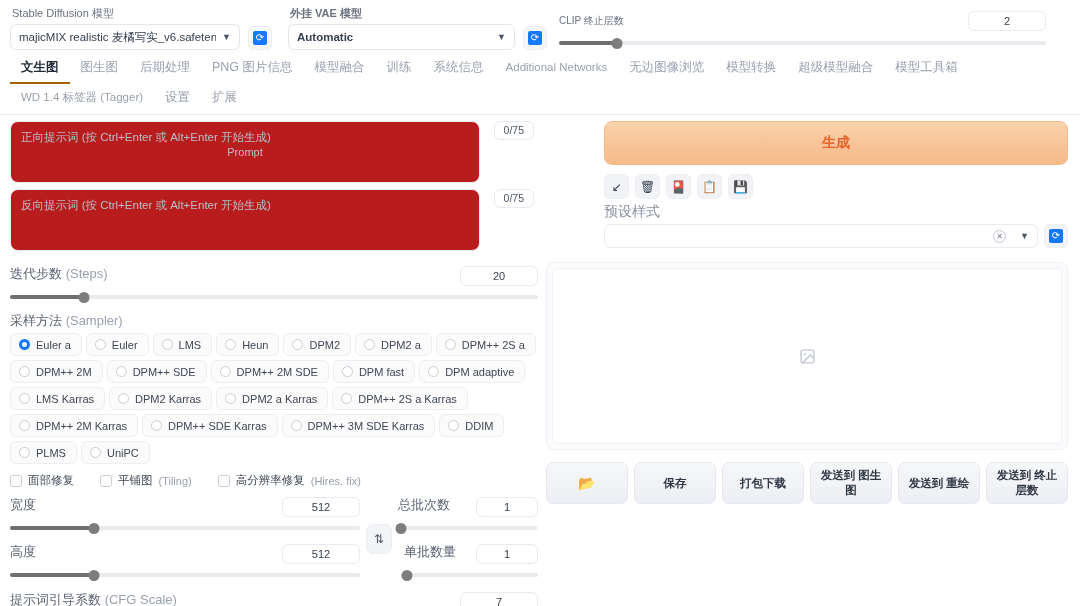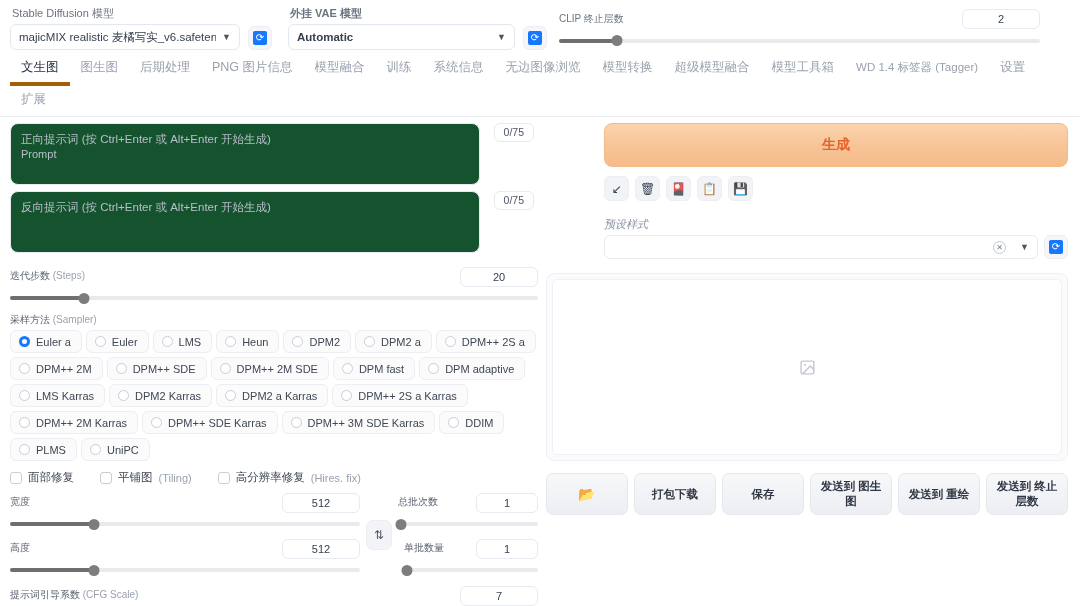--- a/index.html
+++ b/index.html
@@ -7,21 +7,21 @@
     width: 1080px; height: 606px;
     background: #ffffff;
     font-family: "Liberation Sans", "DejaVu Sans", sans-serif;
     font-size: 12px;
     color: #374151;
     overflow: hidden;
   }
   .app { width: 1080px; height: 606px; position: relative; }
 
   
-  .topbar { display: flex; align-items: center; padding: 6px 10px 0 10px; gap: 8px; }
+  .topbar { display: flex; align-items: flex-end; padding: 6px 4px 0 10px; gap: 8px; }
   .field-block { display: flex; flex-direction: column; }
   .field-label { font-size: 11px; color: #6b7280; margin-bottom: 4px; line-height: 14px; padding-left: 2px; }
   .dropdown {
     height: 26px; border: 1px solid #e3e7ef; border-radius: 6px; background: #fff;
     display: flex; align-items: center; justify-content: space-between;
     padding: 0 8px; font-size: 11.5px; color: #374151; white-space: nowrap; overflow: hidden;
   }
   .dropdown .dd-text { overflow: hidden; text-overflow: clip; white-space: nowrap; }
   .caret { color: #4b5563; font-size: 9px; margin-left: 6px; }
   .icon-btn {
@@ -54,35 +54,35 @@
 
   
   .tabs {
     border-bottom: 1px solid #e8eaf0; padding: 4px 10px 0 10px;
     display: flex; flex-wrap: wrap; align-items: flex-start; column-gap: 0px;
   }
   .tab {
     font-size: 12.5px; color: #9aa1ae; padding: 5px 11px 7px 11px; white-space: nowrap;
     border-bottom: 2px solid transparent; line-height: 16px;
   }
-  .tab.active { color: #1f2937; font-weight: normal; border-bottom: 4px solid #a16207; }
+  .tab.active { color: #1f2937; font-weight: bold; border-bottom: 2px solid #a16207; }
   .tab.sm { font-size: 11.5px; }
 
   
   .main { display: flex; padding: 6px 10px 0 10px; gap: 8px; }
   .left-col { width: 528px; }
   .right-col { width: 522px; }
 
   
   .prompt-row { position: relative; margin-bottom: 6px; }
   .prompt-box {
-    border: 1px solid #e7eaf1; border-radius: 8px; background: #14532d;
+    border: 1px solid #e7eaf1; border-radius: 8px; background: #b91c1c;
     height: 62px; padding: 8px 10px; font-size: 11.5px; color: #b9bfcc; line-height: 15px;
   }
-  .prompt-box .ph2 { color: #b9bfcc; font-size: 11px; }
+  .prompt-box .ph2 { color: #b9bfcc; font-size: 11px; text-align: center; }
   .token-badge {
     position: absolute; right: -54px; top: 0px;
     border: 1px solid #e7eaf1; border-radius: 6px; background: #fff;
     font-size: 10.5px; color: #4b5563; padding: 2px 9px; line-height: 13px;
   }
 
   
   .gen-wrap { padding-left: 58px; }
   .gen-btn {
     height: 44px; border-radius: 8px;
@@ -90,34 +90,34 @@
     border: 1px solid #f3bb8c;
     display: flex; align-items: center; justify-content: center;
     color: #e8622c; font-size: 14px; font-weight: bold;
   }
   .mini-row { display: flex; gap: 6px; margin-top: 9px; }
   .mini-btn {
     width: 25px; height: 25px; border-radius: 6px; background: #f2f3f6;
     border: 1px solid #edeef2; display: flex; align-items: center; justify-content: center;
     font-size: 12px; line-height: 1;
   }
-  .styles-label { font-size: 11px; color: #8b93a2; margin-top: 16px; font-style: italic; }
+  .styles-label { font-size: 14px; color: #8b93a2; margin-top: 4px; }
   .styles-row { display: flex; gap: 6px; align-items: center; margin-top: 3px; }
   .styles-select {
     flex: 1; height: 24px; border: 1px solid #e7eaf1; border-radius: 6px; background: #fff;
     display: flex; align-items: center; justify-content: flex-end; gap: 8px; padding: 0 8px;
     color: #7b8characters;
   }
   .x-circle {
     width: 13px; height: 13px; border-radius: 50%; border: 1px solid #c3c8d2;
     display: flex; align-items: center; justify-content: center; font-size: 8px; color: #7a8190;
   }
 
   
-  .p-label { font-size: 10px; color: #5b6372; margin-bottom: 3px; }
+  .p-label { font-size: 13px; color: #5b6372; margin-bottom: 3px; }
   .p-label .en { color: #9aa1ae; }
   .row-between { display: flex; align-items: center; justify-content: space-between; gap: 8px; }
 
   
   .radio-grid { display: flex; flex-wrap: wrap; gap: 4px; margin-top: 3px; }
   .radio {
     display: flex; align-items: center; gap: 6px;
     border: 1px solid #eceef3; border-radius: 6px; background: #fbfbfc;
     padding: 3px 10px 3px 8px; font-size: 11px; color: #3f4754; height: 23px;
   }
@@ -212,20 +212,21 @@
   </div>
 
   <div class="tabs" id="tabs-container">
       <div class="tab active"><span>文生图</span></div>
       <div class="tab"><span>图生图</span></div>
       <div class="tab"><span>后期处理</span></div>
       <div class="tab"><span>PNG 图片信息</span></div>
       <div class="tab"><span>模型融合</span></div>
       <div class="tab"><span>训练</span></div>
       <div class="tab"><span>系统信息</span></div>
+      <div class="tab sm"><span>Additional Networks</span></div>
       <div class="tab"><span>无边图像浏览</span></div>
       <div class="tab"><span>模型转换</span></div>
       <div class="tab"><span>超级模型融合</span></div>
       <div class="tab"><span>模型工具箱</span></div>
       <div class="tab sm"><span>WD 1.4 标签器 (Tagger)</span></div>
       <div class="tab"><span>设置</span></div>
       <div class="tab"><span>扩展</span></div>
     </div>
 
   <div class="main">
@@ -489,24 +490,24 @@
             <path d="M21 15l-5-5L5 21"></path>
           </svg>
         </div>
       </div>
 
       <div class="out-btn-row" id="out-btn-row">
           <div class="out-btn">
             <span style="font-size: 14px;">📂</span>
           </div>
           <div class="out-btn">
+            <span>保存</span>
+          </div>
+          <div class="out-btn">
             <span>打包下载</span>
-          </div>
-          <div class="out-btn">
-            <span>保存</span>
           </div>
           <div class="out-btn">
             <span>发送到 图生图</span>
           </div>
           <div class="out-btn">
             <span>发送到 重绘</span>
           </div>
           <div class="out-btn">
             <span>发送到 终止层数</span>
           </div>

